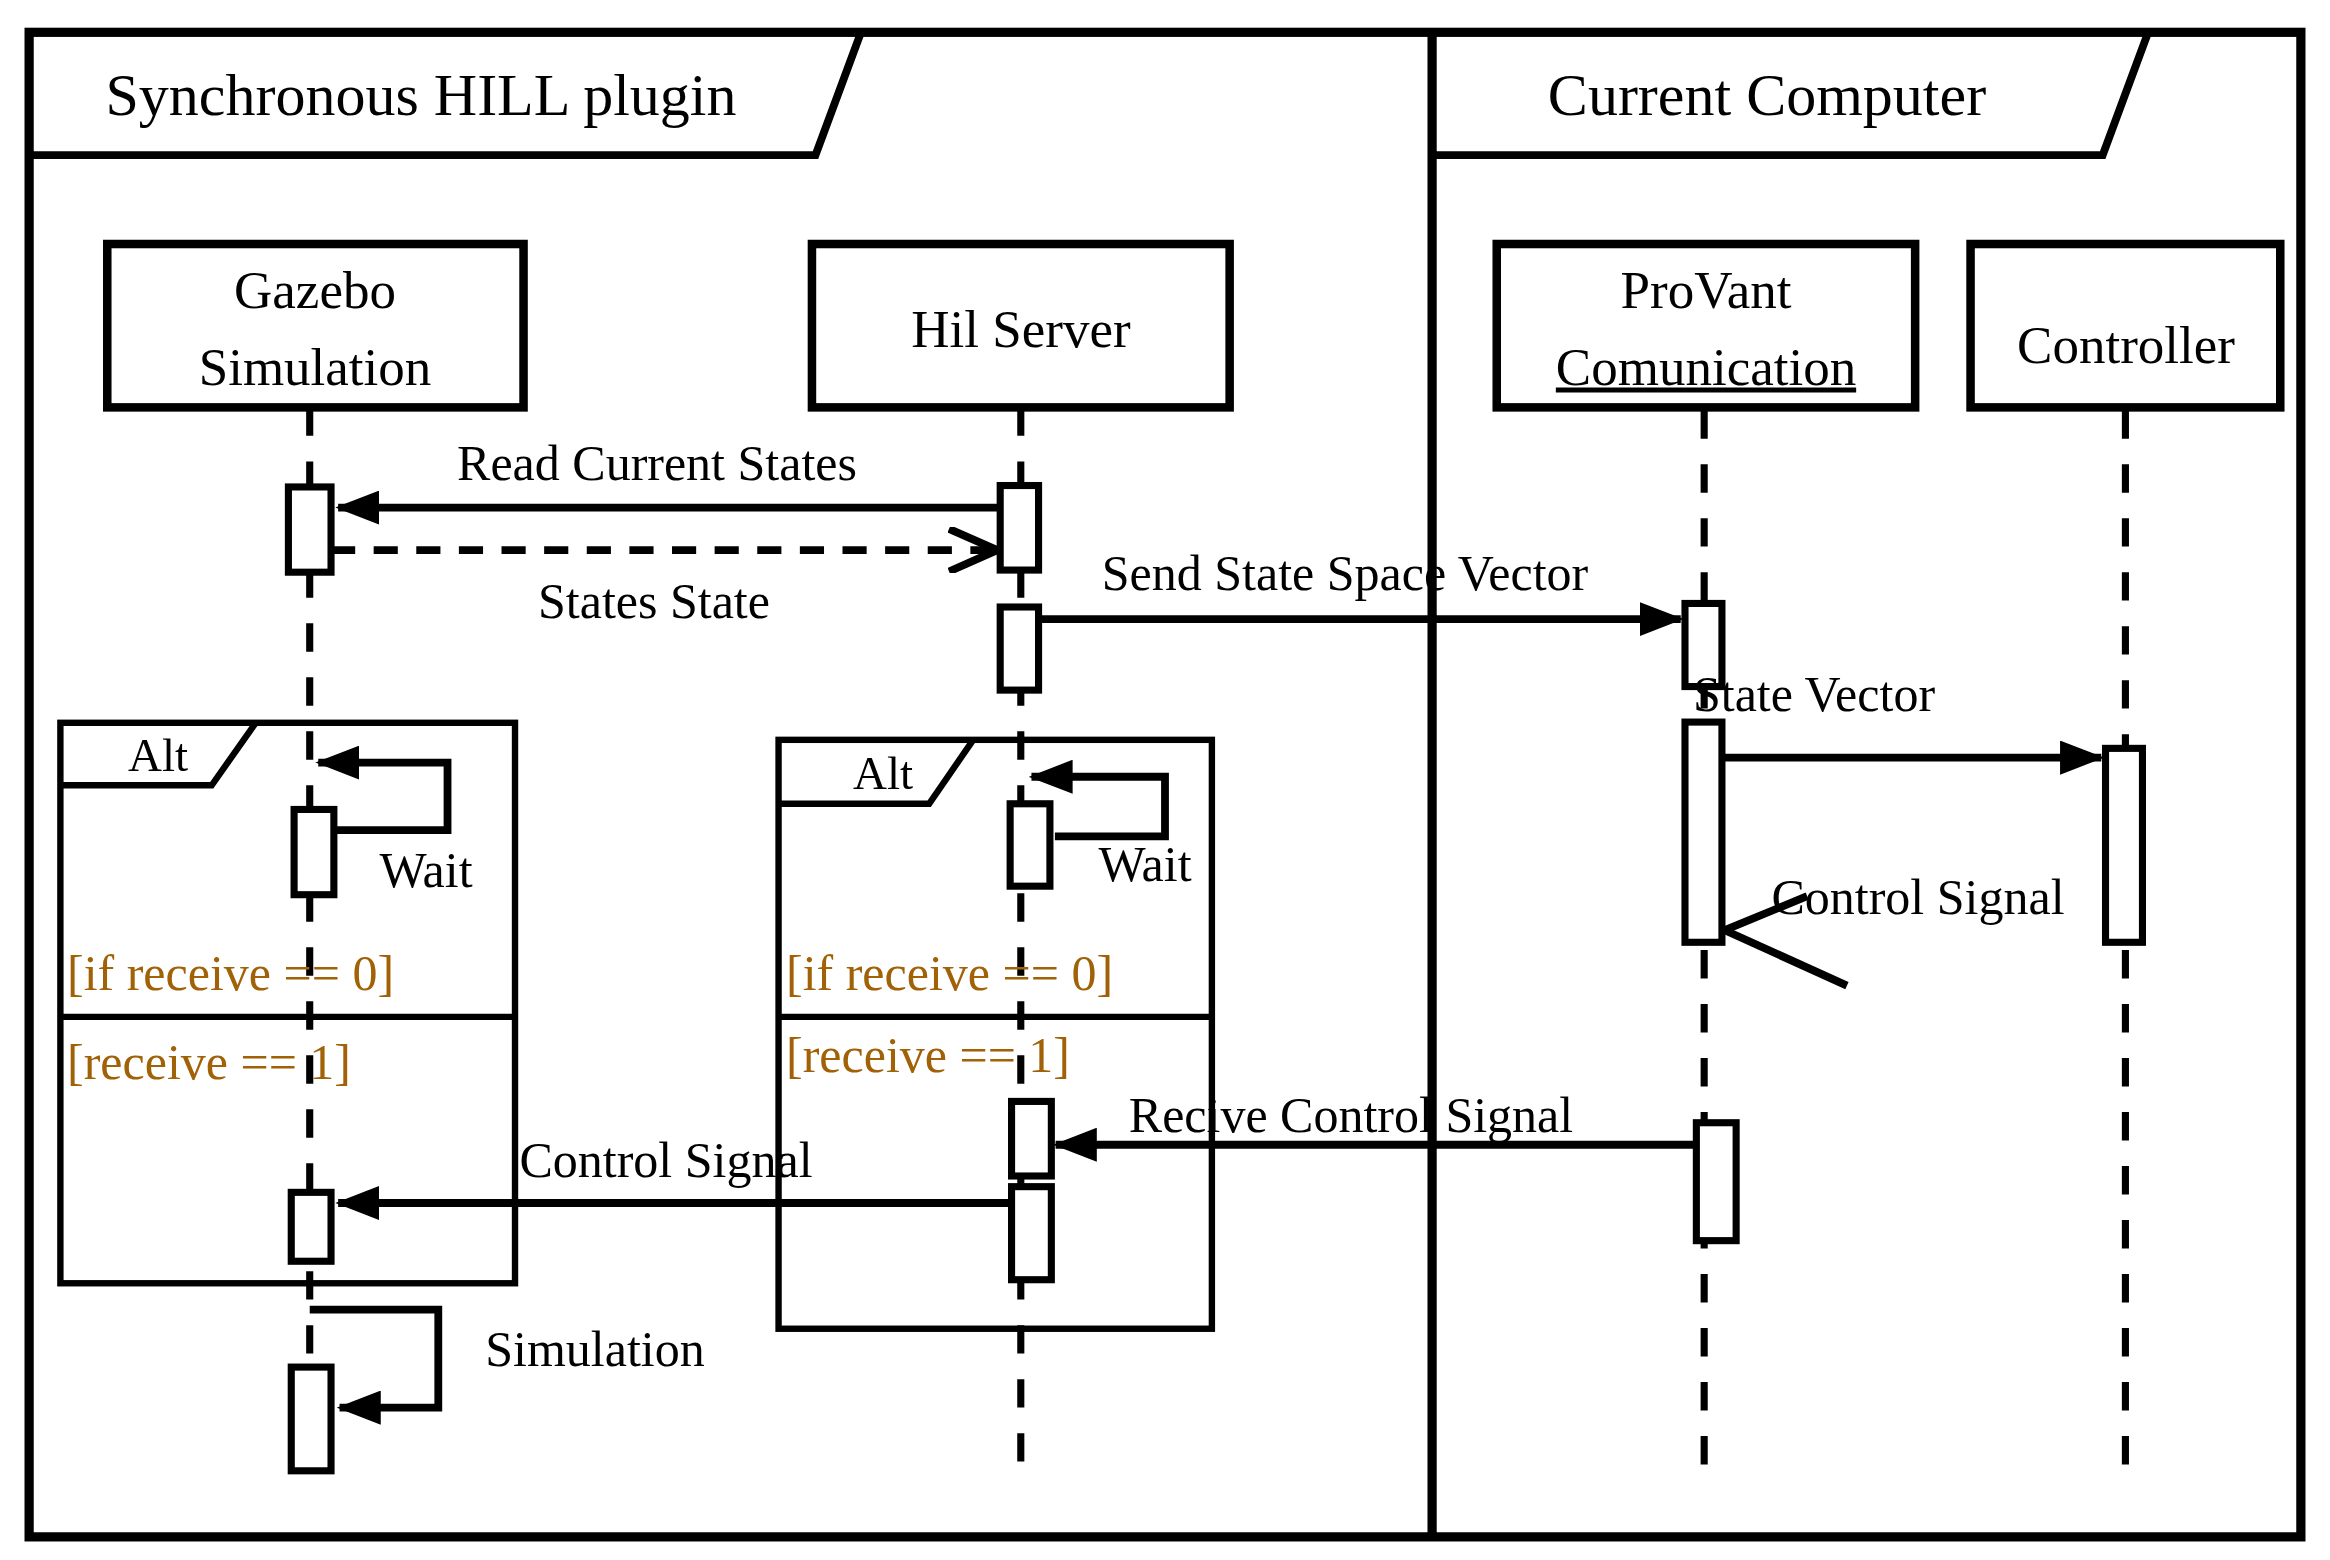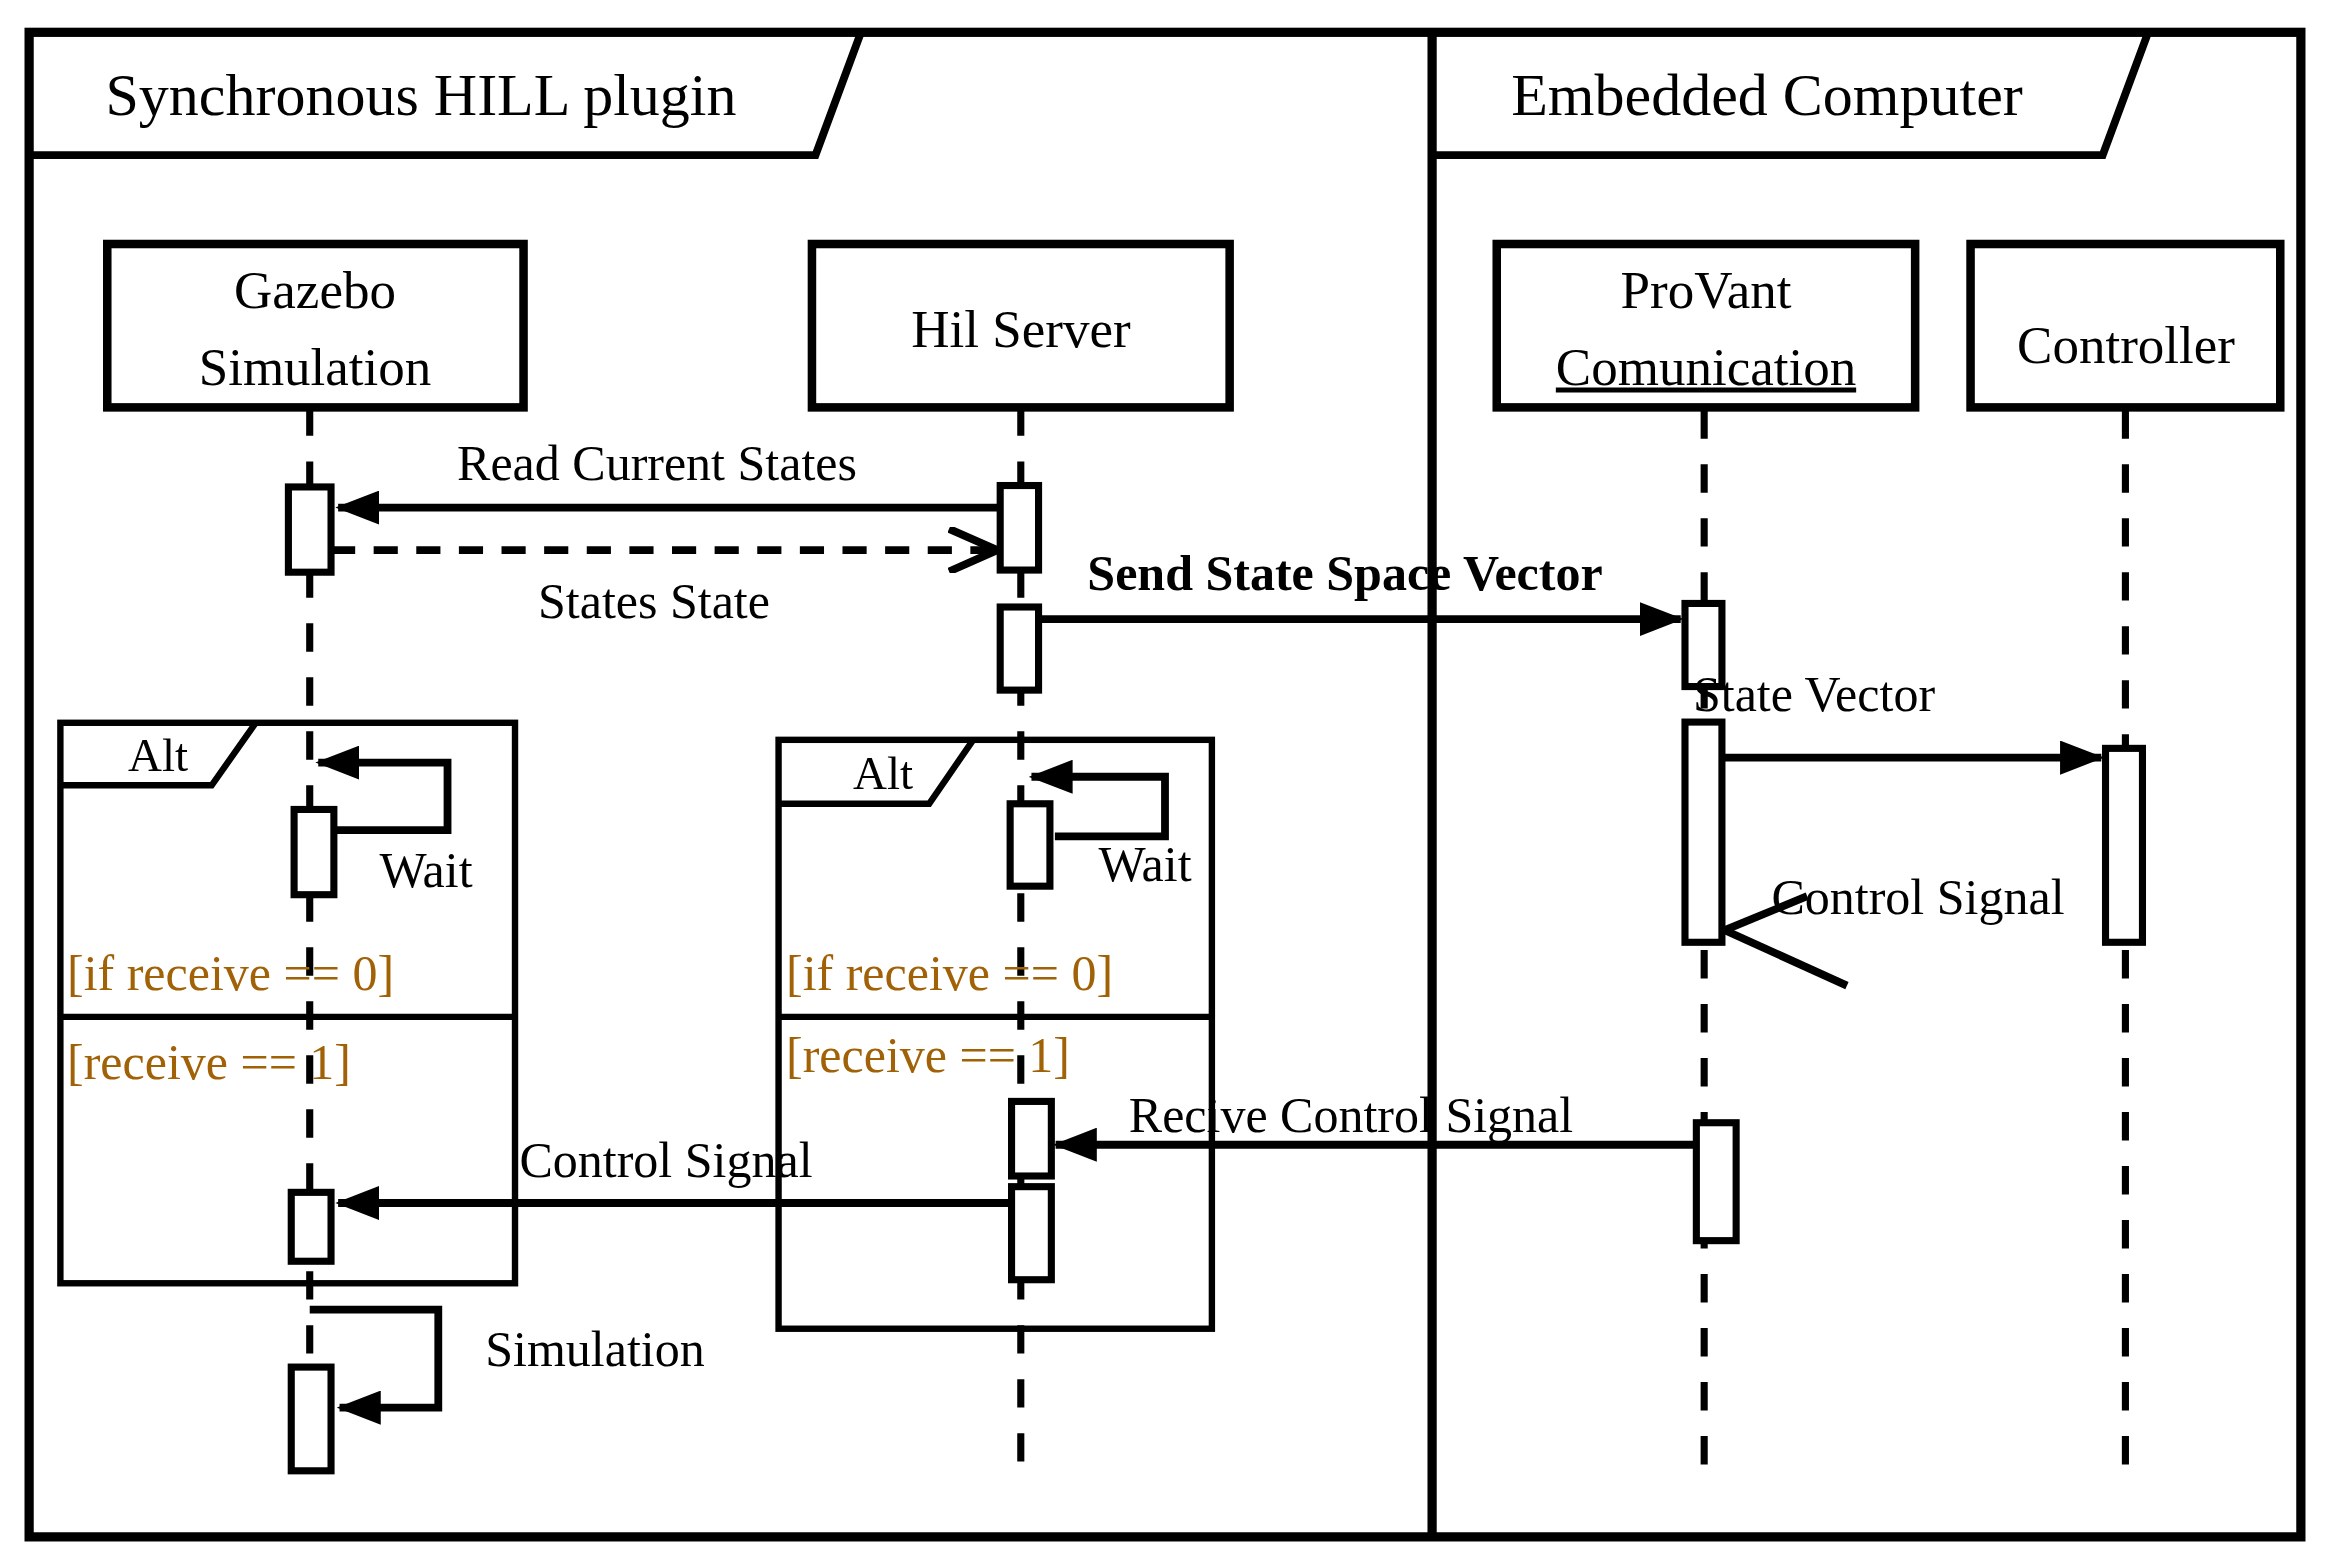--- a/index.html
+++ b/index.html
@@ -94,32 +94,32 @@
     <line x1="2428" y1="1298" x2="2544" y2="1250" stroke="#000" stroke-width="11"></line>
     <line x1="2428" y1="1298" x2="2600" y2="1376" stroke="#000" stroke-width="11"></line>
     <line x1="2388" y1="1600" x2="1486" y2="1600" stroke="#000" stroke-width="11" marker-end="url(#mf)"></line>
     <line x1="1424" y1="1682" x2="476" y2="1682" stroke="#000" stroke-width="11" marker-end="url(#mf)"></line>
     <polyline points="470,1157 630,1157 630,1062 448,1062" fill="none" stroke="#000" stroke-width="11" marker-end="url(#mf)"></polyline>
     <polyline points="1485,1166 1640,1166 1640,1082 1452,1082" fill="none" stroke="#000" stroke-width="11" marker-end="url(#mf)"></polyline>
     <polyline points="436,1832 617,1832 617,1970 478,1970" fill="none" stroke="#000" stroke-width="11" marker-end="url(#mf)"></polyline>
   </svg>
 
   <div class="lbl frame-title" style="left:421px; top:87px;">Synchronous HILL plugin</div>
-  <div class="lbl frame-title" style="left:1767px; top:87px;">Embedded Computer</div>
+  <div class="lbl frame-title" style="left:1767px; top:87px;">Current Computer</div>
 
   <div class="lbl lifeline-name" style="left:315px; top:282px;">Gazebo</div>
   <div class="lbl lifeline-name" style="left:315px; top:359px;">Simulation</div>
   <div class="lbl lifeline-name" style="left:1021px; top:321px;">Hil Server</div>
   <div class="lbl lifeline-name" style="left:1706px; top:282px;">ProVant</div>
   <div class="lbl lifeline-name" style="left:1706px; top:359px;text-decoration:underline;">Comunication</div>
   <div class="lbl lifeline-name" style="left:2126px; top:337px;">Controller</div>
 
   <div class="lbl msg" style="left:657px; top:455px;">Read Current States</div>
   <div class="lbl msg" style="left:654px; top:593px;">States State</div>
-  <div class="lbl msg" style="left:1345px; top:565px;font-weight:bold;">Send State Space Vector</div>
+  <div class="lbl msg" style="left:1345px; top:565px;">Send State Space Vector</div>
   <div class="lbl msg" style="left:1814px; top:686px;">State Vector</div>
   <div class="lbl msg" style="left:1918px; top:889px;">Control Signal</div>
   <div class="lbl msg" style="left:1351px; top:1107px;">Recive Control Signal</div>
   <div class="lbl msg" style="left:666px; top:1152px;">Control Signal</div>
   <div class="lbl msg" style="left:426px; top:862px;">Wait</div>
   <div class="lbl msg" style="left:1145px; top:856px;">Wait</div>
   <div class="lbl msg" style="left:595px; top:1341px;">Simulation</div>
 
   <div class="lbl alt-op" style="left:158px; top:747px;">Alt</div>
   <div class="lbl-left guard" style="left:67px; top:965px;">[if receive == 0]</div>

